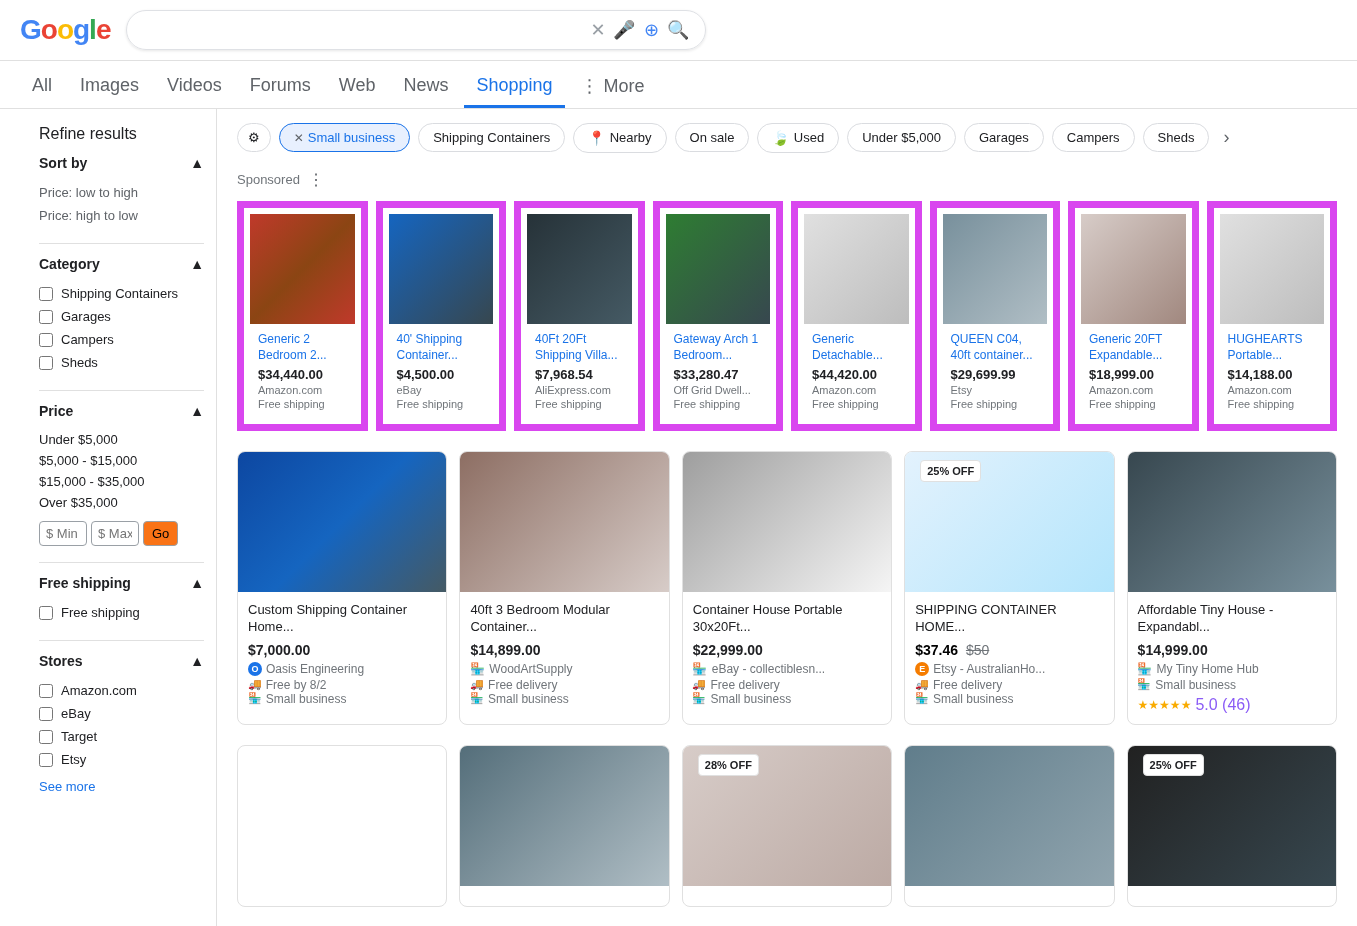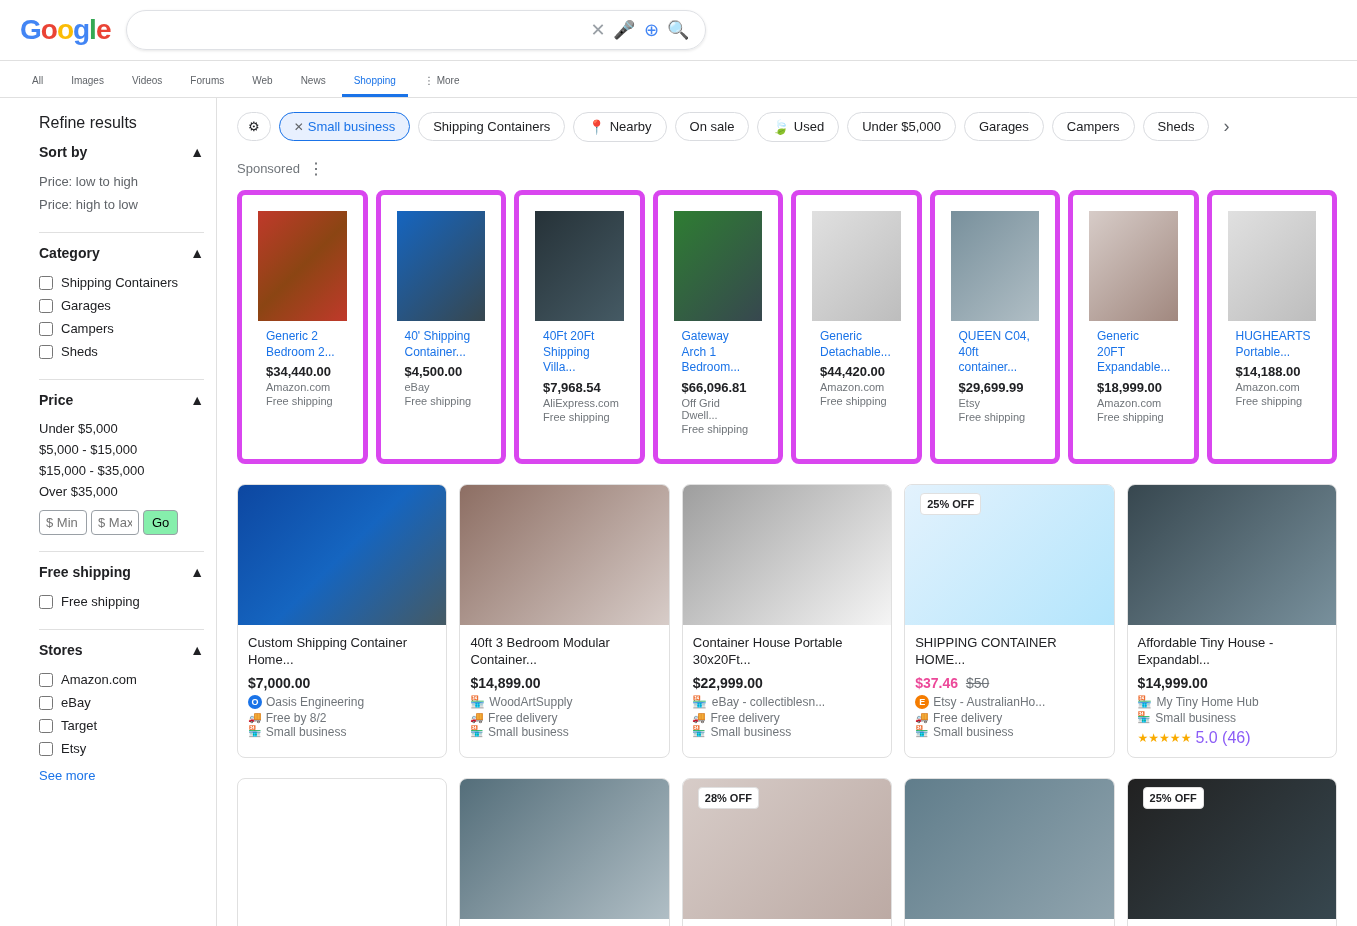--- a/index.html
+++ b/index.html
@@ -13,38 +13,38 @@
     .g-yellow { color: #FBBC05; }
     .g-green { color: #34A853; }
 
     .search-bar { display: flex; align-items: center; border: 1px solid #dfe1e5; border-radius: 24px; padding: 8px 16px; flex: 1; max-width: 580px; gap: 8px; box-shadow: 0 1px 3px rgba(0,0,0,0.1); }
     .search-bar input { border: none; outline: none; flex: 1; font-size: 16px; color: #202124; }
     .search-icon-btn { cursor: pointer; background: none; border: none; font-size: 18px; color: #9aa0a6; }
     .search-icon-btn.blue { color: #4285F4; }
 
     
     .nav-tabs { display: flex; gap: 4px; padding: 6px 20px 0; border-bottom: 1px solid #e0e0e0; }
-    .nav-tab { padding: 8px 12px; font-size: 10px; color: #5f6368; cursor: pointer; border-bottom: 3px solid transparent; text-decoration: none; }
+    .nav-tab { padding: 8px 12px; font-size: 18px; color: #5f6368; cursor: pointer; border-bottom: 3px solid transparent; text-decoration: none; }
     .nav-tab.active { color: #1a73e8; border-bottom: 3px solid #1a73e8; font-weight: 500; }
 
     
     .main { display: flex; margin-left: 27px; }
 
     
     .sidebar { width: 190px; padding: 16px 12px; border-right: 1px solid #e0e0e0; flex-shrink: 0; }
     .sidebar-section { margin-bottom: 16px; }
     .sidebar-section-header { display: flex; justify-content: space-between; align-items: center; font-size: 14px; font-weight: 500; margin-bottom: 10px; cursor: pointer; }
     .sidebar-section-title { font-size: 14px; font-weight: 600; color: #202124; }
     .sidebar-sort-option { font-size: 13px; color: #5f6368; padding: 4px 0; cursor: pointer; }
     .checkbox-row { display: flex; align-items: center; gap: 8px; padding: 4px 0; font-size: 13px; color: #202124; cursor: pointer; }
     .checkbox-row input[type=checkbox] { width: 14px; height: 14px; cursor: pointer; }
     .price-option { font-size: 13px; color: #202124; padding: 3px 0; cursor: pointer; }
     .price-inputs { display: flex; align-items: center; gap: 4px; margin-top: 8px; }
     .price-input { width: 48px; border: 1px solid #9aa0a6; border-radius: 4px; padding: 4px 6px; font-size: 13px; }
-    .go-btn { background: #86efac; border: 1px solid #9aa0a6; border-radius: 4px; padding: 4px 8px; font-size: 13px; cursor: pointer; }
+    .go-btn { background: #f97316; border: 1px solid #9aa0a6; border-radius: 4px; padding: 4px 8px; font-size: 13px; cursor: pointer; }
     .divider { border: none; border-top: 1px solid #e0e0e0; margin: 12px 0; }
     .see-more { color: #1a73e8; font-size: 13px; cursor: pointer; margin-top: 8px; }
     .refine-title { font-size: 16px; font-weight: 400; color: #202124; margin-bottom: 12px; }
 
     
     .content { flex: 1; padding: 12px 20px; overflow: hidden; }
 
     
     .filter-chips { display: flex; gap: 8px; align-items: center; margin-bottom: 16px; overflow: hidden; flex-wrap: nowrap; }
     .filter-chip { display: flex; align-items: center; gap: 4px; border: 1px solid #dadce0; border-radius: 20px; padding: 6px 14px; font-size: 13px; cursor: pointer; white-space: nowrap; color: #202124; background: #fff; }
@@ -53,38 +53,38 @@
     .chip-x { color: #5f6368; font-size: 12px; }
     .chip-icon { font-size: 14px; }
 
     
     .sponsored-header { display: flex; align-items: center; gap: 8px; margin-bottom: 12px; }
     .sponsored-label { font-size: 13px; color: #70757a; }
     .more-options-btn { background: none; border: none; cursor: pointer; color: #5f6368; font-size: 16px; }
 
     
     .products-grid { display: grid; grid-template-columns: repeat(8, 1fr); gap: 8px; margin-bottom: 20px; }
-    .product-card { border: 5px solid #d946ef; border-radius: 8px; overflow: hidden; cursor: pointer; transition: box-shadow 0.2s; padding: 16px; }
+    .product-card { border: 7px solid #d946ef; border-radius: 0; overflow: hidden; cursor: pointer; transition: box-shadow 0.2s; padding: 6px; }
     .product-img { width: 100%; height: 110px; background: #f1f3f4; display: flex; align-items: center; justify-content: center; overflow: hidden; }
     .product-img-placeholder { width: 100%; height: 100%; background: linear-gradient(135deg, #e0e0e0 0%, #bdbdbd 100%); display: flex; align-items: center; justify-content: center; }
     .product-info { padding: 8px; }
     .product-title { font-size: 12px; color: #1a73e8; line-height: 1.3; margin-bottom: 4px; }
     .product-price { font-size: 13px; font-weight: 600; color: #202124; margin-bottom: 2px; }
     .product-store { font-size: 11px; color: #70757a; margin-bottom: 2px; }
     .product-shipping { font-size: 11px; color: #70757a; }
 
     
     .products-grid-2 { display: grid; grid-template-columns: repeat(5, 1fr); gap: 12px; margin-bottom: 20px; }
     .product-card-2 { border: 1px solid #e0e0e0; border-radius: 8px; overflow: hidden; cursor: pointer; transition: box-shadow 0.2s; }
     .product-img-2 { width: 100%; height: 140px; background: #f1f3f4; position: relative; overflow: hidden; }
     .product-badge { position: absolute; top: 8px; left: 15px; background: #fff; border-radius: 4px; padding: 4px 6px; font-size: 11px; font-weight: 600; color: #202124; border: 1px solid #e0e0e0; }
     .product-info-2 { padding: 10px; }
     .product-title-2 { font-size: 13px; color: #202124; line-height: 1.3; margin-bottom: 6px; }
     .product-price-2 { font-size: 14px; font-weight: 600; color: #202124; margin-bottom: 4px; }
-    .product-price-sale { color: #ec4899; }
+    .product-price-sale { color: #000000; }
     .product-price-original { text-decoration: line-through; color: #70757a; font-size: 14px; font-weight: 400; margin-left: 4px; }
     .store-row { display: flex; align-items: center; gap: 4px; font-size: 12px; color: #70757a; margin-bottom: 2px; }
     .store-dot { width: 14px; height: 14px; border-radius: 50%; display: inline-flex; align-items: center; justify-content: center; font-size: 9px; font-weight: bold; flex-shrink: 0; }
     .store-dot.blue { background: #1a73e8; color: #fff; }
     .store-dot.orange { background: #F57C00; color: #fff; }
     .small-biz-row { display: flex; align-items: center; gap: 4px; font-size: 12px; color: #70757a; }
     .small-biz-icon { font-size: 11px; color: #70757a; }
     .stars { color: #F9AB00; font-size: 12px; }
     .rating-count { font-size: 16px; color: #8b5cf6; }
     .delivery-row { display: flex; align-items: center; gap: 4px; font-size: 12px; color: #70757a; }
@@ -319,21 +319,21 @@
           <div class="product-shipping">Free shipping</div>
         </div>
       </div>
 
       <div class="product-card">
         <div class="product-img">
           <div class="product-img-placeholder img-forest" style="width:100%;height:100%;"></div>
         </div>
         <div class="product-info">
           <div class="product-title">Gateway Arch 1 Bedroom...</div>
-          <div class="product-price">$66,096.81</div>
+          <div class="product-price">$33,280.47</div>
           <div class="product-store">Off Grid Dwell...</div>
           <div class="product-shipping">Free shipping</div>
         </div>
       </div>
 
       <div class="product-card">
         <div class="product-img">
           <div class="product-img-placeholder img-white" style="width:100%;height:100%;"></div>
         </div>
         <div class="product-info">

